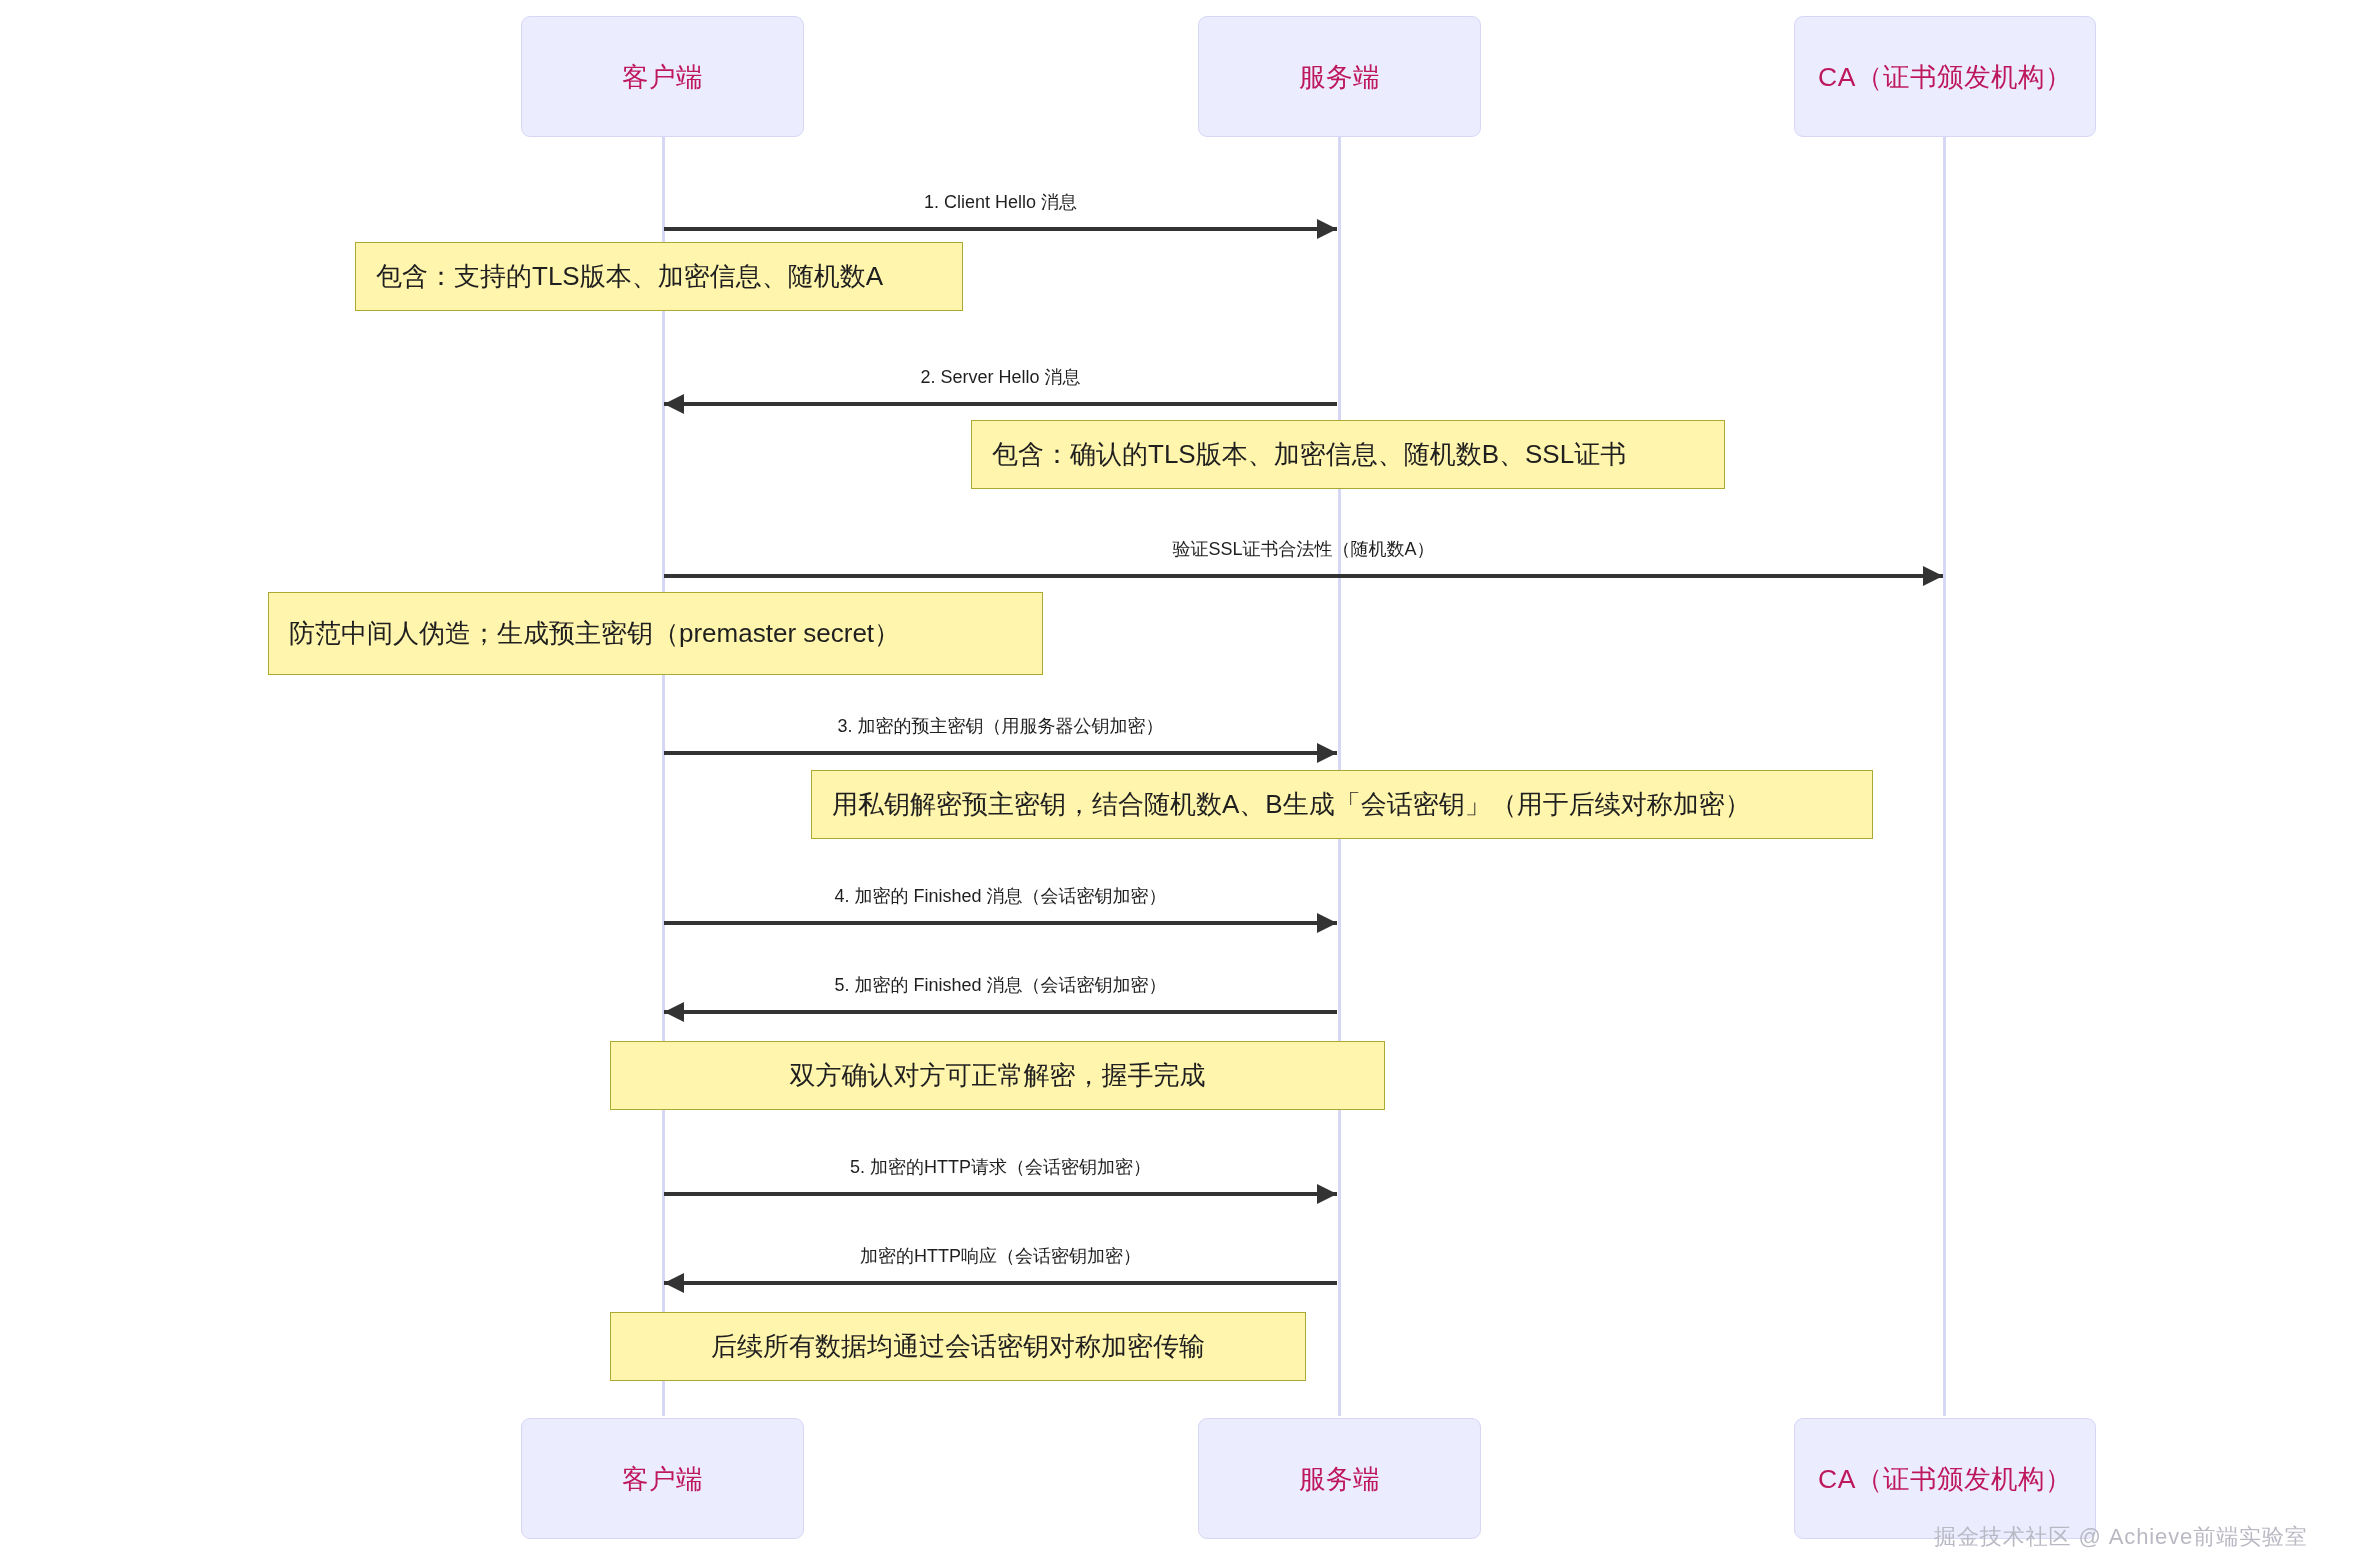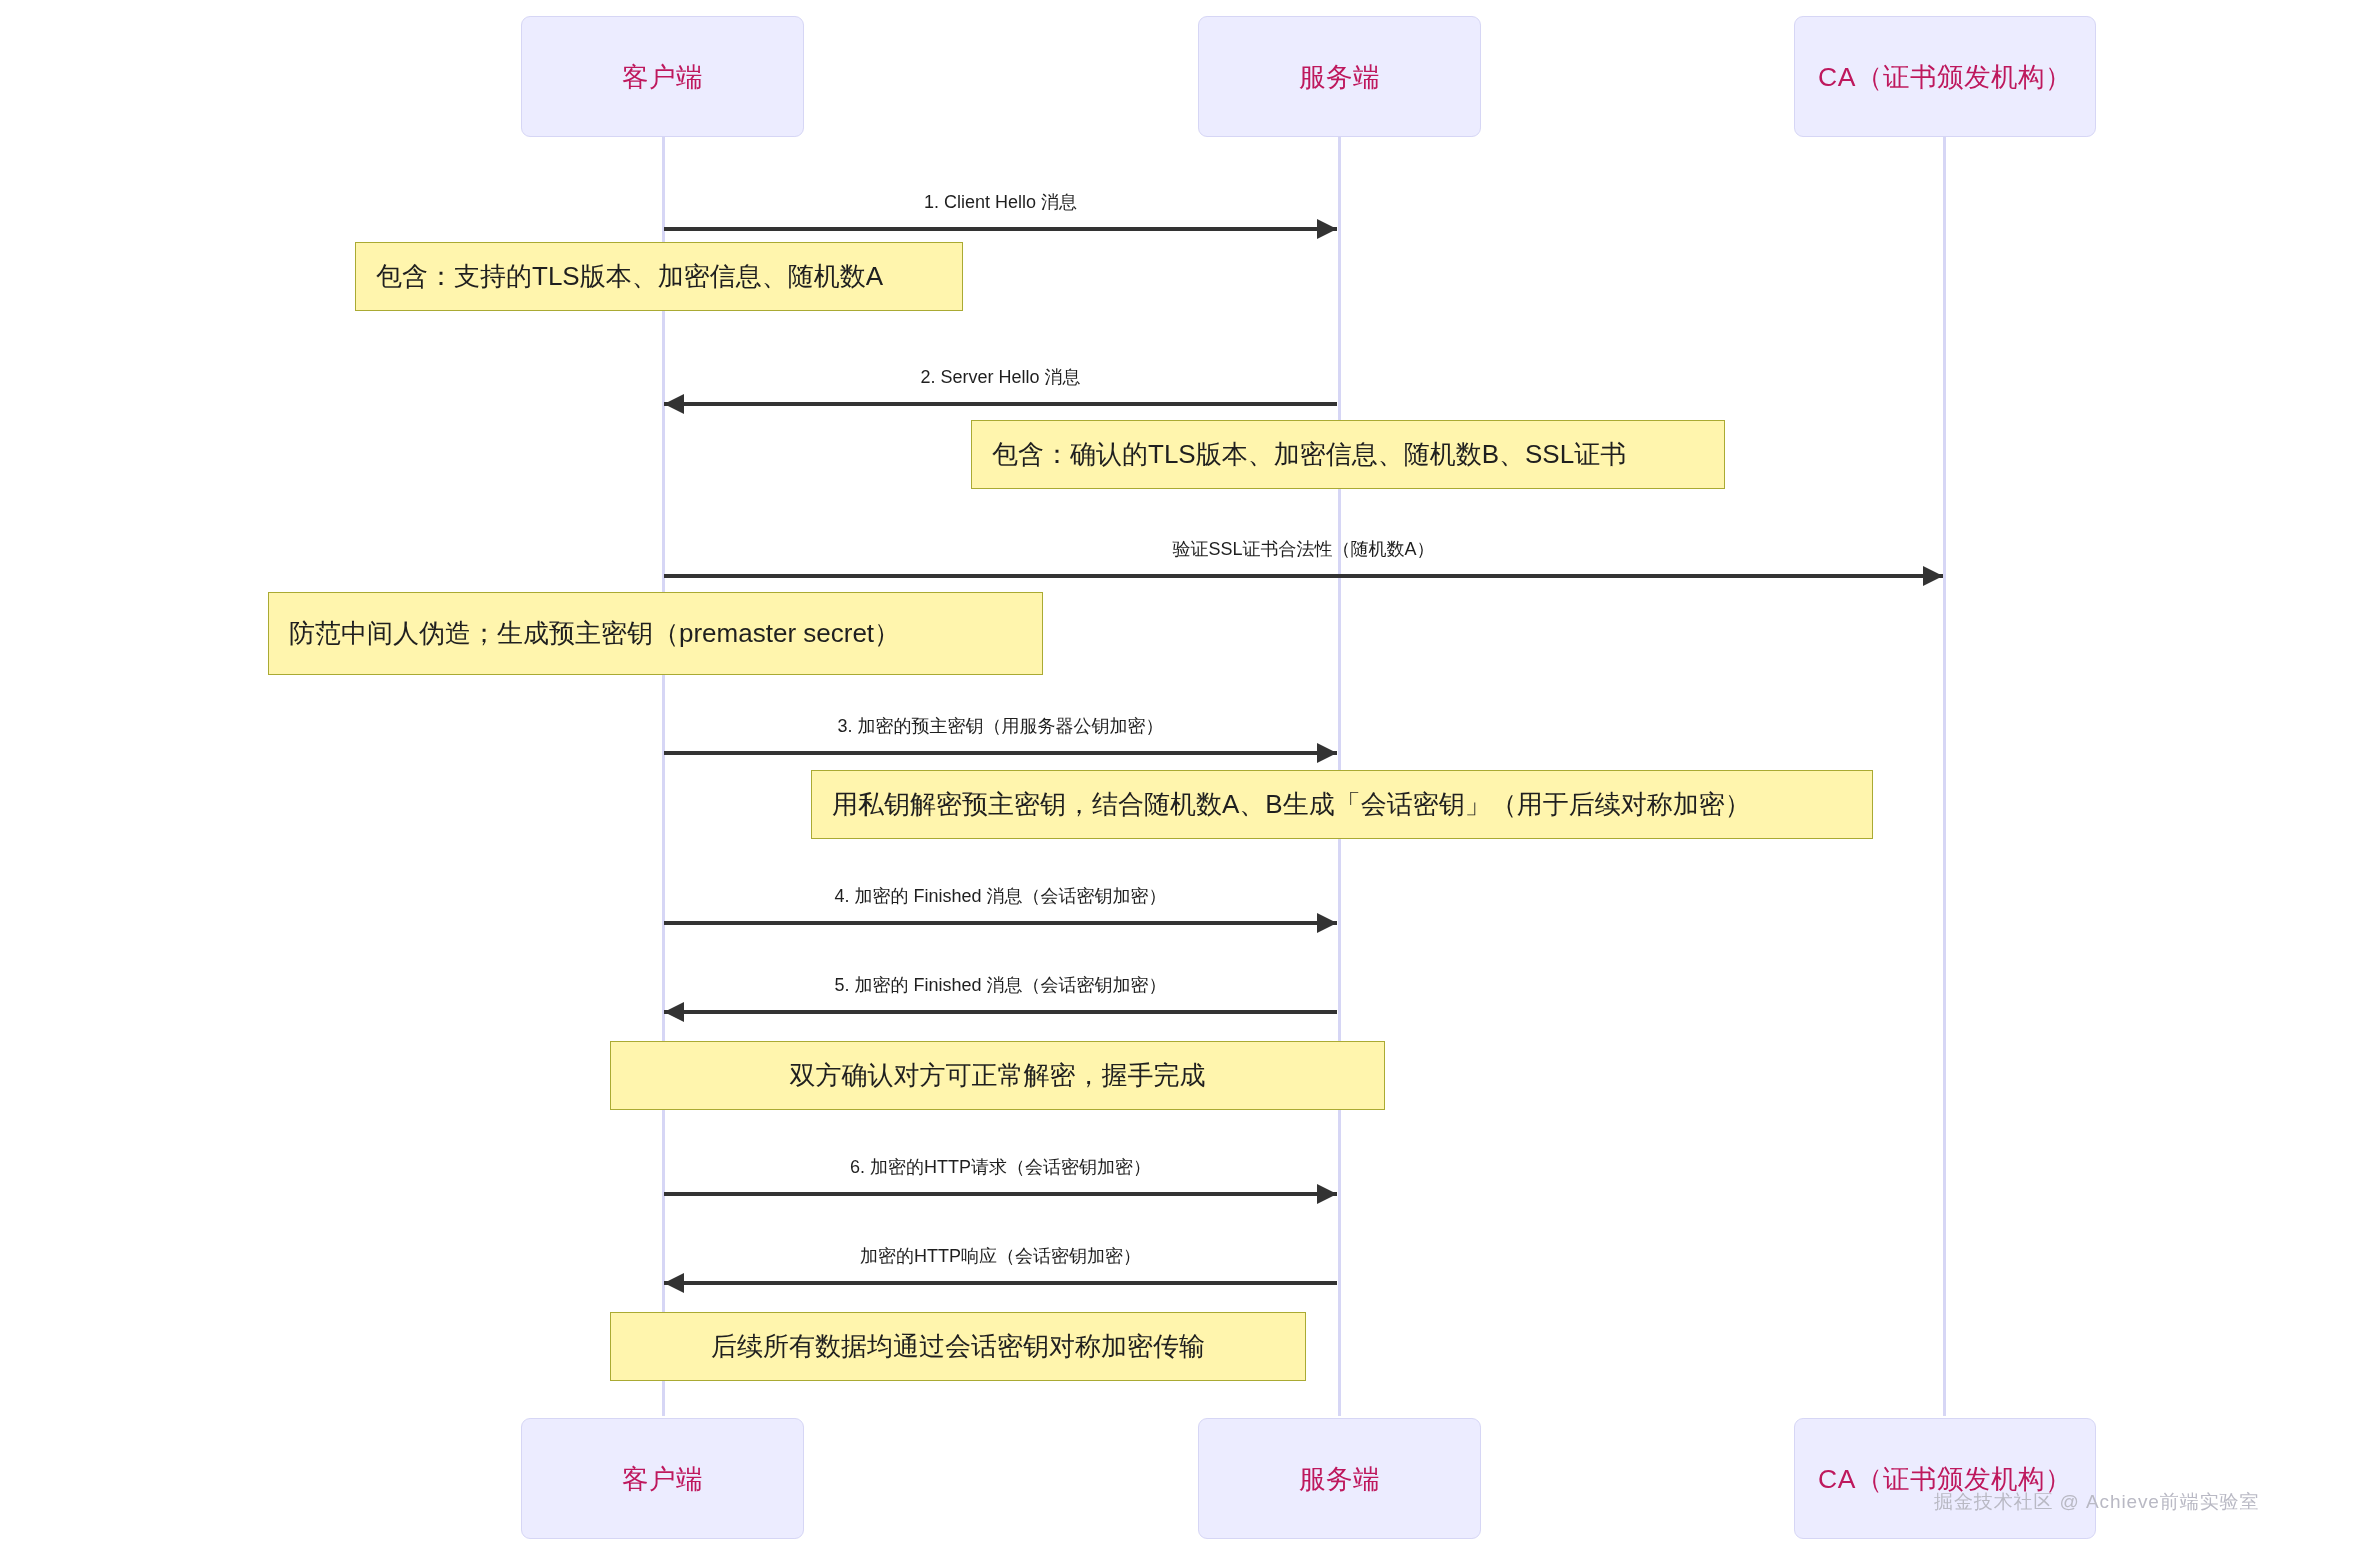--- a/index.html
+++ b/index.html
@@ -85,24 +85,25 @@
     align-items: center;
     color: #1f1f1f;
     font-size: 26px;
     white-space: nowrap;
   }
   .note.center { justify-content: center; }
   .note.lead { justify-content: flex-start; padding-left: 20px; }
   
   .watermark {
     position: absolute;
-    font-size: 19px;
+    font-size: 22px;
     color: #b9b9c4;
     white-space: nowrap;
     letter-spacing: 0.9px;
+    margin-top: 33px;
   }
 </style>
 </head>
 <body>
 
 <div id="stage">
 
   <div class="lifeline" style="left:662px; top:137px; height:1279px;"></div>
   <div class="lifeline" style="left:1338px; top:137px; height:1279px;"></div>
   <div class="lifeline" style="left:1943px; top:137px; height:1279px;"></div>
@@ -169,21 +170,21 @@
     <div class="label">5. 加密的 Finished 消息（会话密钥加密）</div>
   </div>
 
   <div class="note center" style="left:610px; top:1041px; width:775px; height:69px;">
     <span>双方确认对方可正常解密，握手完成</span>
   </div>
 
   <div class="msg right" style="left:664px; top:1192px; width:673px;">
     <div class="line" style="width:673px;"></div>
     <div class="head"></div>
-    <div class="label">6. 加密的HTTP请求（会话密钥加密）</div>
+    <div class="label">5. 加密的HTTP请求（会话密钥加密）</div>
   </div>
 
   <div class="msg left" style="left:664px; top:1281px; width:673px;">
     <div class="line" style="width:673px;"></div>
     <div class="head"></div>
     <div class="label">加密的HTTP响应（会话密钥加密）</div>
   </div>
 
   <div class="note center" style="left:610px; top:1312px; width:696px; height:69px;align-items:center;">
     <span>后续所有数据均通过会话密钥对称加密传输</span>

